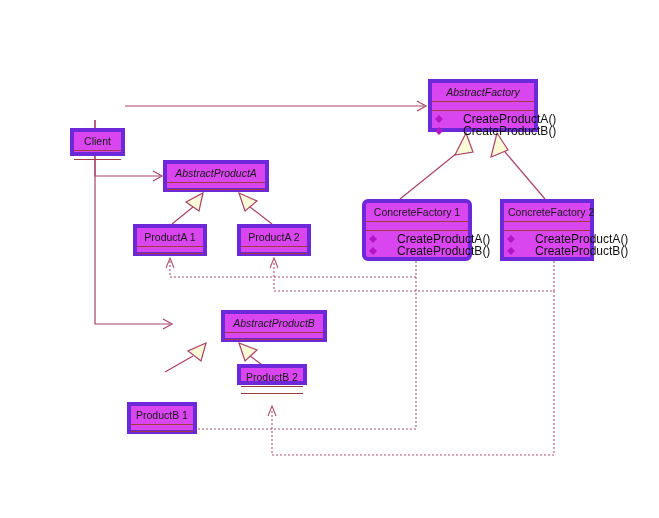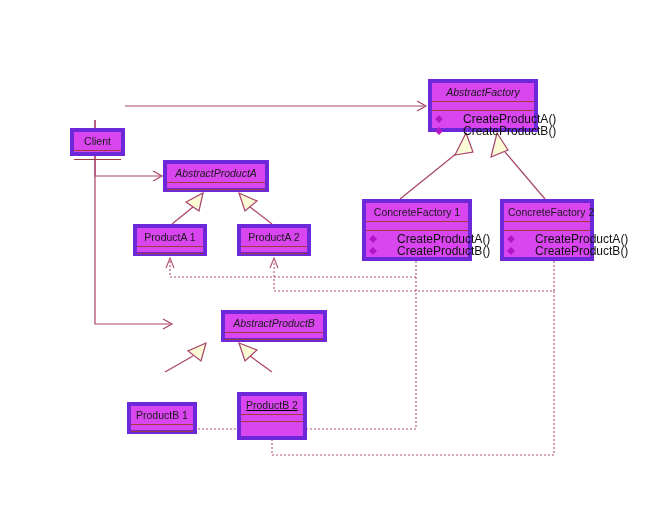--- a/index.html
+++ b/index.html
@@ -167,21 +167,21 @@
         <span class="op-bullet">
             <svg width="8" height="8" viewBox="0 0 8 8">
               <polygon points="4,0 8,4 4,8 0,4" fill="#b316c8"></polygon>
             </svg>
           </span>
         <span>CreateProductB()</span>
       </div>
     </div>
   </div>
 
-  <div class="uml-box" style="left:362px; top:199px; width:110px; height:62px;">
+  <div class="uml-box" style="left:362px; top:199px; width:110px; height:62px;border-radius:6px;">
     <div class="uml-title">ConcreteFactory 1</div>
     <div class="uml-attrs empty"></div>
     <div class="uml-ops">
       <div class="op-row">
         <span class="op-bullet">
             <svg width="8" height="8" viewBox="0 0 8 8">
               <polygon points="4,0 8,4 4,8 0,4" fill="#b316c8"></polygon>
             </svg>
           </span>
         <span>CreateProductA()</span>
@@ -243,19 +243,19 @@
     <div class="uml-attrs empty" style="height:6px;"></div>
     <div class="uml-ops empty" style="height:6px;"></div>
   </div>
 
   <div class="uml-box" style="left:127px; top:372px; width:70px; height:32px;margin-top:30px;">
     <div class="uml-title">ProductB 1</div>
     <div class="uml-attrs empty" style="height:6px;"></div>
     <div class="uml-ops empty" style="height:6px;"></div>
   </div>
 
-  <div class="uml-box" style="left:237px; top:392px; width:70px; height:48px;text-decoration:underline;">
+  <div class="uml-box" style="left:237px; top:364px; width:70px; height:21px;">
     <div class="uml-title">ProductB 2</div>
     <div class="uml-attrs empty" style="height:6px;"></div>
     <div class="uml-ops empty" style="height:6px;"></div>
   </div>
 
 </div>
 
 </body></html>

